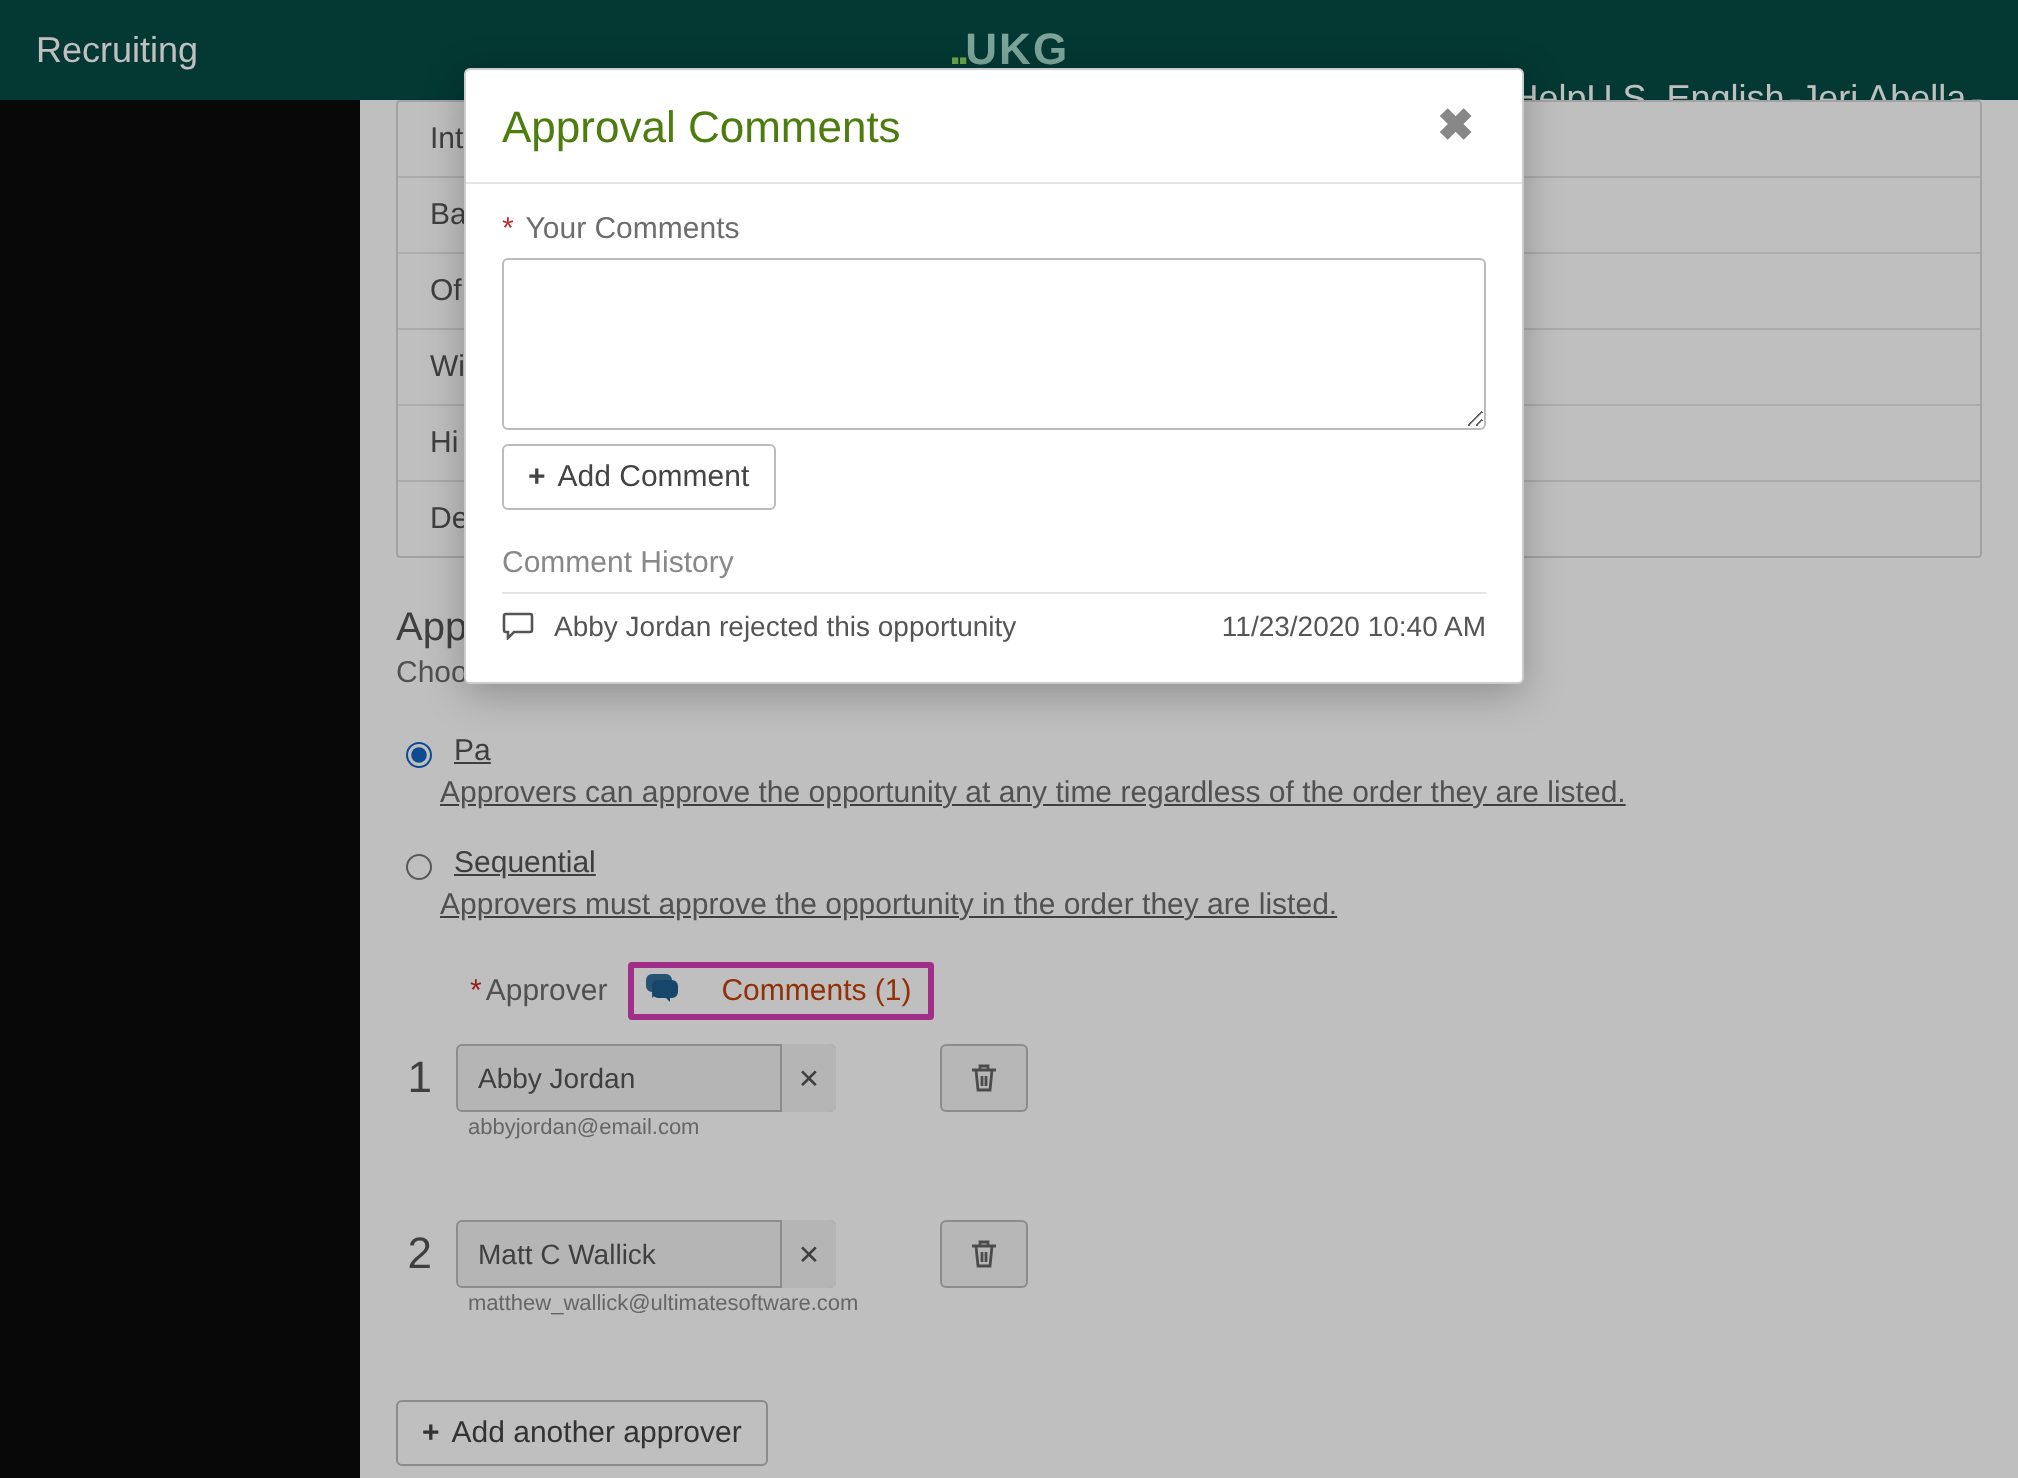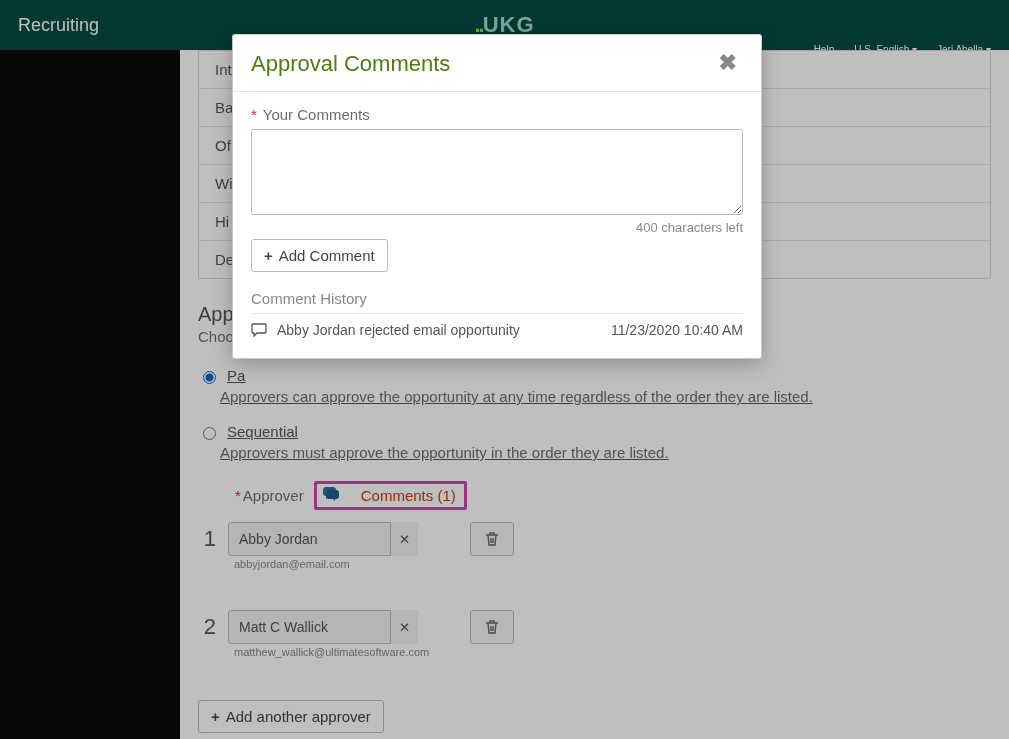--- a/index.html
+++ b/index.html
@@ -27,21 +27,21 @@
   .topbar-center {
     position: absolute;
     left: 50%;
     transform: translateX(-50%);
     font-weight: 800;
     font-size: 22px;
     color: #a6ddce;
     letter-spacing: 1px;
   }
   .topbar-center .dots { color: #8fdc64; letter-spacing: -2px; }
-  .topbar-right { display: flex; gap: 20px; font-size: 10px; align-items: center; margin-top: 48px; }
+  .topbar-right { display: flex; font-size: 18px; align-items: center; margin-top: 48px; }
   .caret-down::after { content: " \25BE"; font-size: 10px; }
   .page {
     display: flex;
     height: calc(100% - 50px);
   }
   .sidebar {
     width: 180px;
     background: #0b0b0b;
     flex-shrink: 0;
   }
@@ -311,31 +311,30 @@
 <div class="modal">
   <div class="modal-header">
     <div class="modal-title">Approval Comments</div>
     <button class="modal-close">
       <span>✖</span>
     </button>
   </div>
   <div class="modal-body">
     <div class="field-label"><span class="req-star">*</span> <span>Your Comments</span></div>
     <textarea class="comment-box" style=""></textarea>
-    <div class="char-left">400 characters left</div>
     <button class="btn add-comment-btn">
       <span style="font-weight:bold;">+</span>
       <span>Add Comment</span>
     </button>
 
     <div class="history-title">Comment History</div>
     <div class="history-divider"></div>
     <div class="history-row">
       <div class="history-left">
         <svg class="icon" width="16" height="14" viewBox="0 0 16 14" fill="none" stroke="#555" stroke-width="1.3">
             <path d="M2 1h12a1 1 0 011 1v7a1 1 0 01-1 1H6l-3 3v-3H2a1 1 0 01-1-1V2a1 1 0 011-1z"></path>
           </svg>
-        <span>Abby Jordan rejected email opportunity</span>
+        <span>Abby Jordan rejected this opportunity</span>
       </div>
       <span>11/23/2020 10:40 AM</span>
     </div>
   </div>
 </div>
 
 </body></html>

